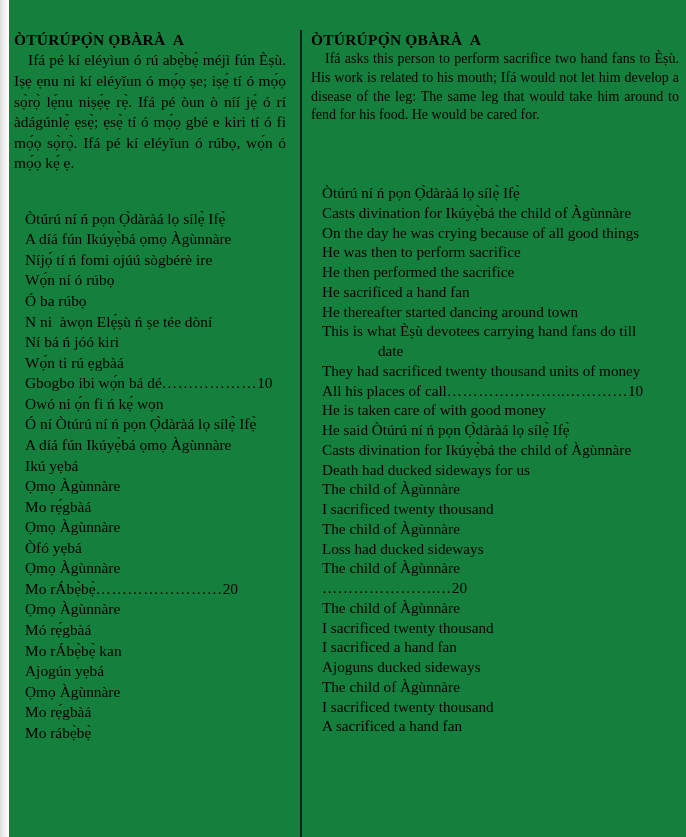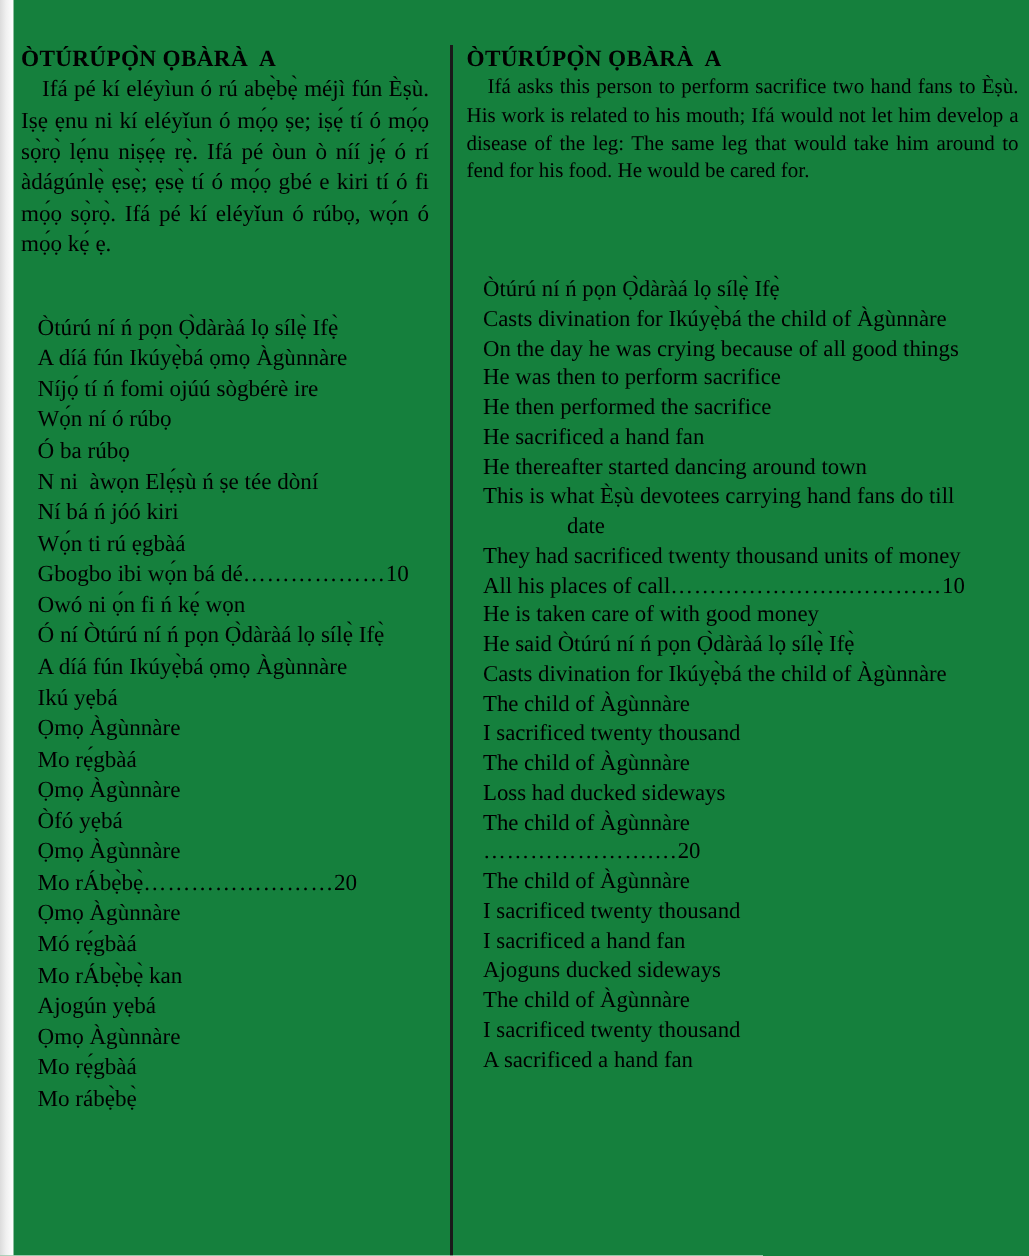--- a/index.html
+++ b/index.html
@@ -173,20 +173,21 @@
         <li class="indented">date</li>
         <li>They had sacrificed twenty thousand units of money</li>
         <li class="leader">
           <span class="leader-text">All his places of call</span>
           <span class="leader-dots">…………………..…………</span>
           <span class="leader-num">10</span>
         </li>
         <li>He is taken care of with good money</li>
         <li>He said Òtúrú ní ń pọn Ọ̀dàràá lọ sílẹ̀ Ifẹ̀</li>
         <li>Casts divination for Ikúyẹ̀bá  the child of Àgùnnàre</li>
+        <li>Death had ducked sideways for us</li>
         <li>The child of Àgùnnàre</li>
         <li>I sacrificed twenty thousand</li>
         <li>The child of Àgùnnàre</li>
         <li>Loss had ducked sideways</li>
         <li>The child of Àgùnnàre</li>
         <li class="leader">
           <span class="leader-dots">………………….…</span>
           <span class="leader-num">20</span>
         </li>
         <li>The child of Àgùnnàre</li>

